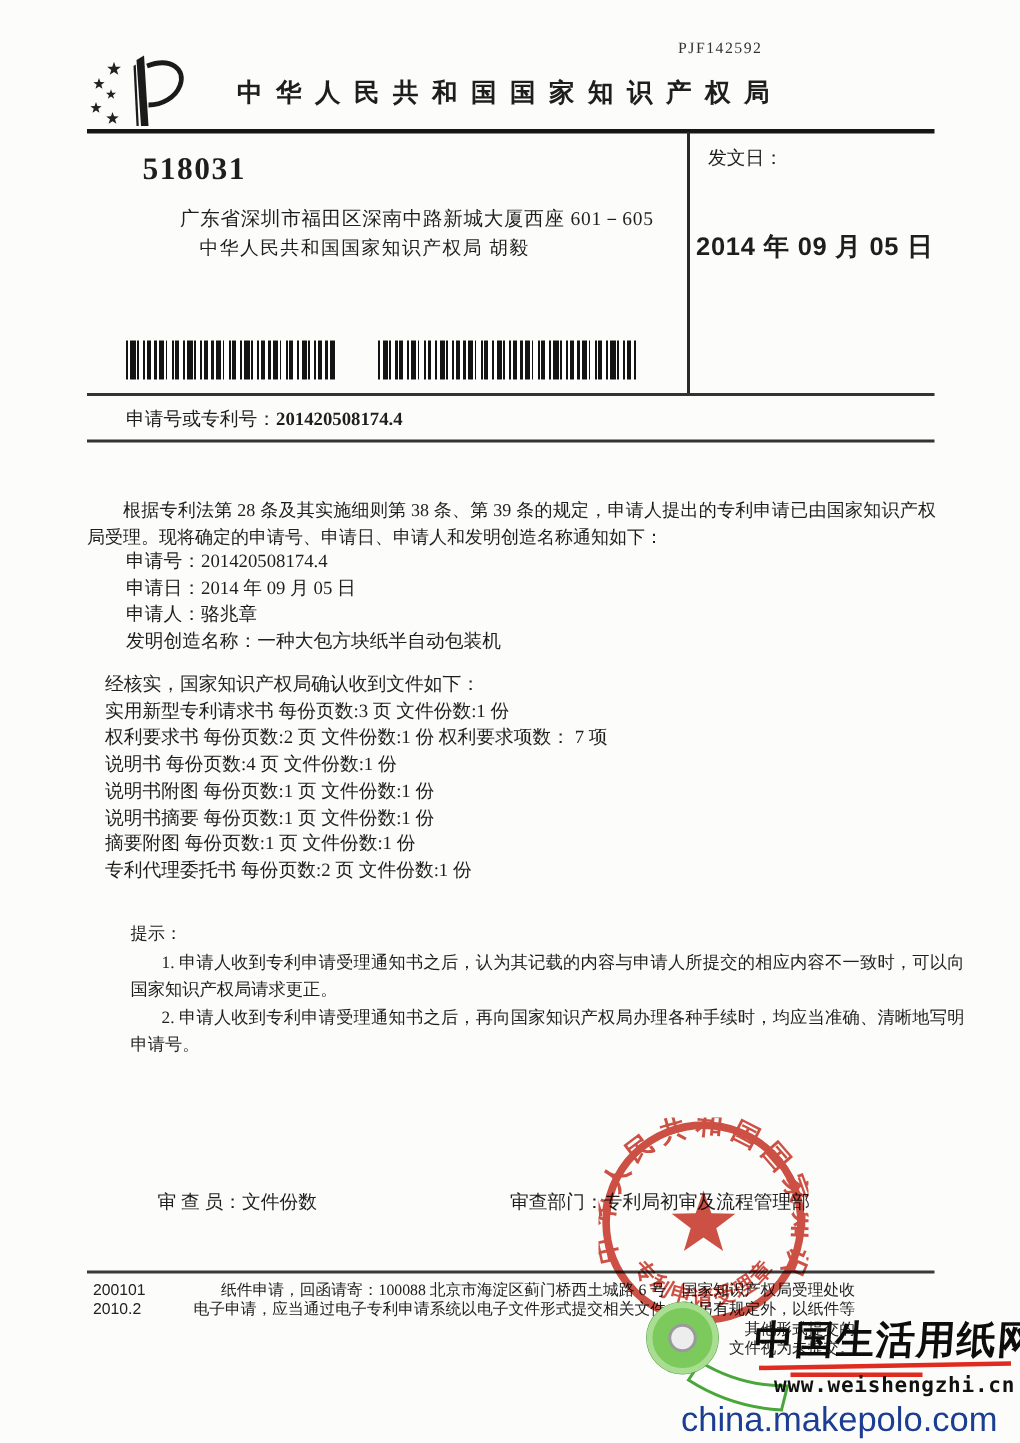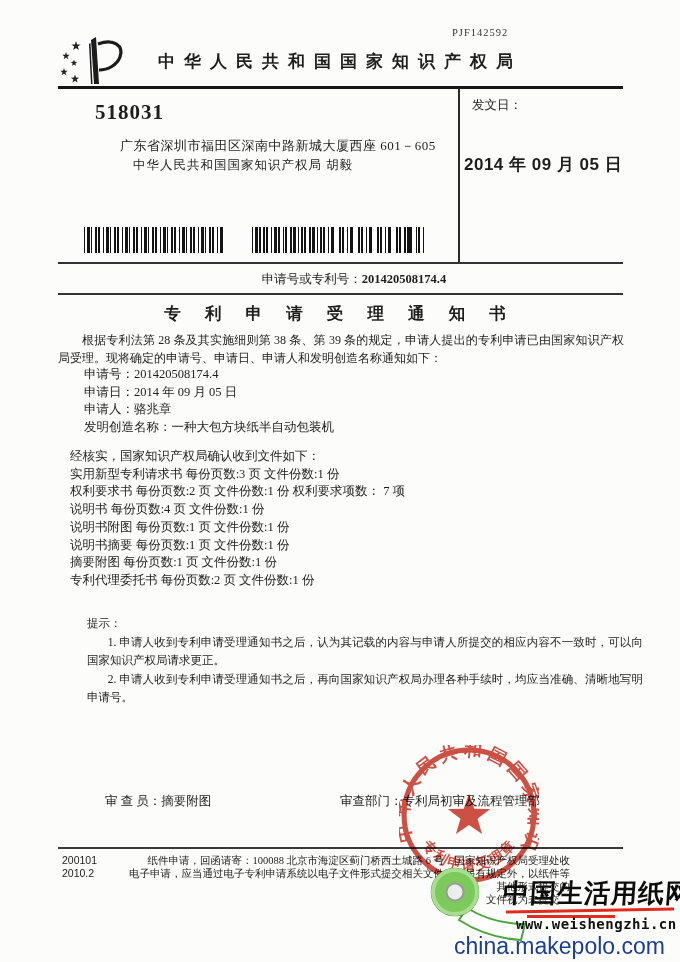--- a/index.html
+++ b/index.html
@@ -24,21 +24,21 @@
     font-family:"Liberation Sans","DejaVu Sans",sans-serif;}
   
   .barcode{top:227px;height:26px;
     background:repeating-linear-gradient(90deg,
       #141414 0 1.5px,#fff 1.5px 3px,#141414 3px 6.5px,#fff 6.5px 7.5px,
       #141414 7.5px 8.5px,#fff 8.5px 11.5px,#141414 11.5px 13px,#fff 13px 14px,
       #141414 14px 16.5px,#fff 16.5px 19px);}
   .bc1{left:84px;width:140px;}
   .bc2{left:252px;width:172px;}
   .rule-mid1{left:58px;top:262px;width:565px;height:1.5px;background:#333;}
-  .ref-row{left:84px;top:271px;width:540px;font-size:12.5px;white-space:nowrap;text-align:center;}
+  .ref-row{left:84px;top:271px;width:540px;font-size:12.5px;white-space:nowrap;}
   .ref-serial{position:absolute;left:256px;top:0;}
   .ref-num{font-weight:bold;}
   .rule-mid2{left:58px;top:293px;width:565px;height:1.5px;background:#333;}
   
   .notice-title{left:0;top:303px;width:680px;text-align:center;
     font-size:16.5px;font-weight:bold;letter-spacing:10px;}
   .intro{left:58px;top:331px;width:566px;font-size:12px;line-height:18px;
     text-indent:2em;text-align:justify;margin:0;}
   .fields{left:84px;top:366px;font-size:12.5px;line-height:17.5px;}
   .received{left:70px;top:448px;font-size:12.5px;line-height:17.7px;}
@@ -103,21 +103,20 @@
   <div class="abs dispatch-date">2014 年 09 月 05 日</div>
 
   <div class="abs barcode bc1"></div>
   <div class="abs barcode bc2"></div>
   <div class="abs rule-mid1"></div>
   <div class="abs ref-row">
     <span>申请号或专利号：</span><span class="ref-num">201420508174.4</span>
   </div>
   <div class="abs rule-mid2"></div>
 
-  <div class="abs notice-title">专 利 申 请 受 理 通 知 书</div>
   <p class="abs intro">根据专利法第 28 条及其实施细则第 38 条、第 39 条的规定，申请人提出的专利申请已由国家知识产权局受理。现将确定的申请号、申请日、申请人和发明创造名称通知如下：</p>
 
   <div class="abs fields">
     <div><span>申请号：</span><span>201420508174.4</span></div>
     <div><span>申请日：</span><span>2014 年 09 月 05 日</span></div>
     <div><span>申请人：</span><span>骆兆章</span></div>
     <div><span>发明创造名称：</span><span>一种大包方块纸半自动包装机</span></div>
   </div>
 
   <div class="abs received">
@@ -131,21 +130,21 @@
     <div>专利代理委托书 每份页数:2 页 文件份数:1 份</div>
   </div>
 
   <div class="abs tips">
     <p class="tips-heading">提示：</p>
     <p>1. 申请人收到专利申请受理通知书之后，认为其记载的内容与申请人所提交的相应内容不一致时，可以向国家知识产权局请求更正。</p>
     <p>2. 申请人收到专利申请受理通知书之后，再向国家知识产权局办理各种手续时，均应当准确、清晰地写明申请号。</p>
   </div>
 
   <div class="abs sig-row">
-    <span class="sig-examiner"><span>审 查 员：</span><span>摘要附图</span></span>
+    <span class="sig-examiner"><span>审 查 员：</span><span>文件份数</span></span>
     <span class="sig-dept"><span>审查部门：</span><span>专利局初审及流程管理部</span></span>
   </div>
 
   <svg class="abs seal" viewBox="0 0 138 138">
     <defs>
       <path id="ringArc" d="M 14,95 A 60,60 0 1 1 124,95" fill="none"></path>
       <path id="bottomArc" d="M 23,99 A 56,56 0 0 0 115,99" fill="none"></path>
     </defs>
     <circle cx="69" cy="69" r="64" fill="none" stroke="#c9372a" stroke-width="5"></circle>
     <text fill="#c9372a" font-size="17.5" font-weight="bold" letter-spacing="5" font-family="Liberation Serif, DejaVu Serif, serif">

